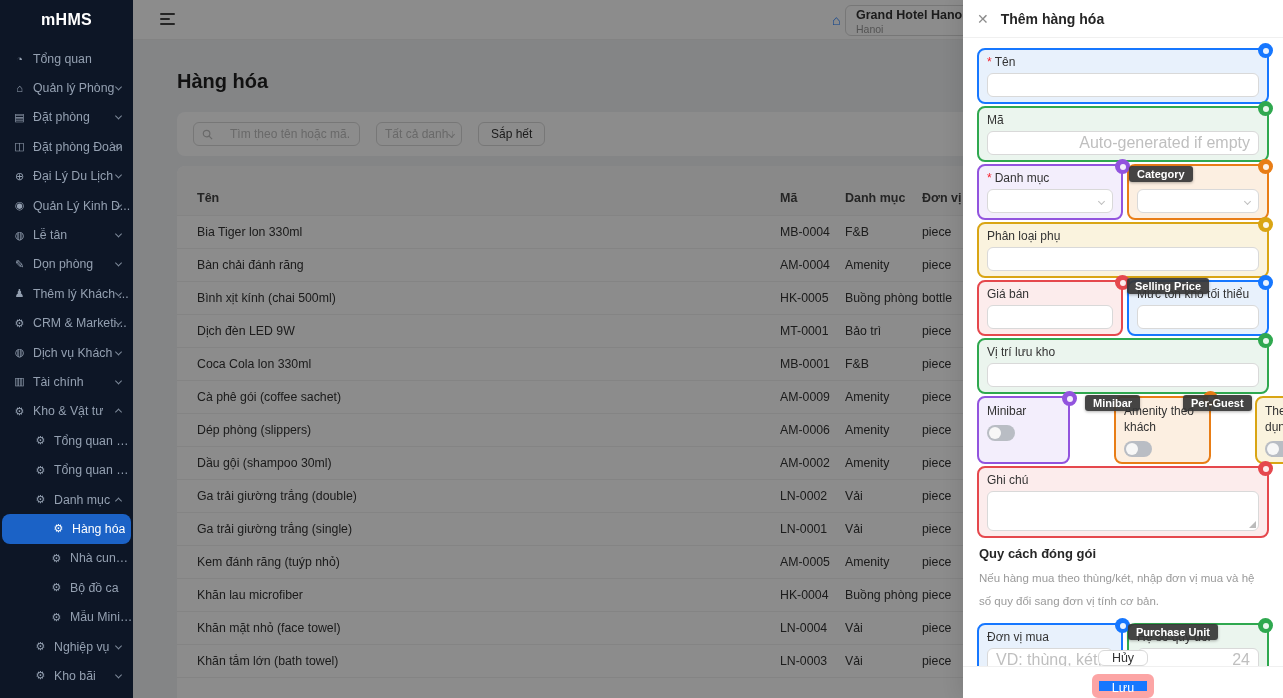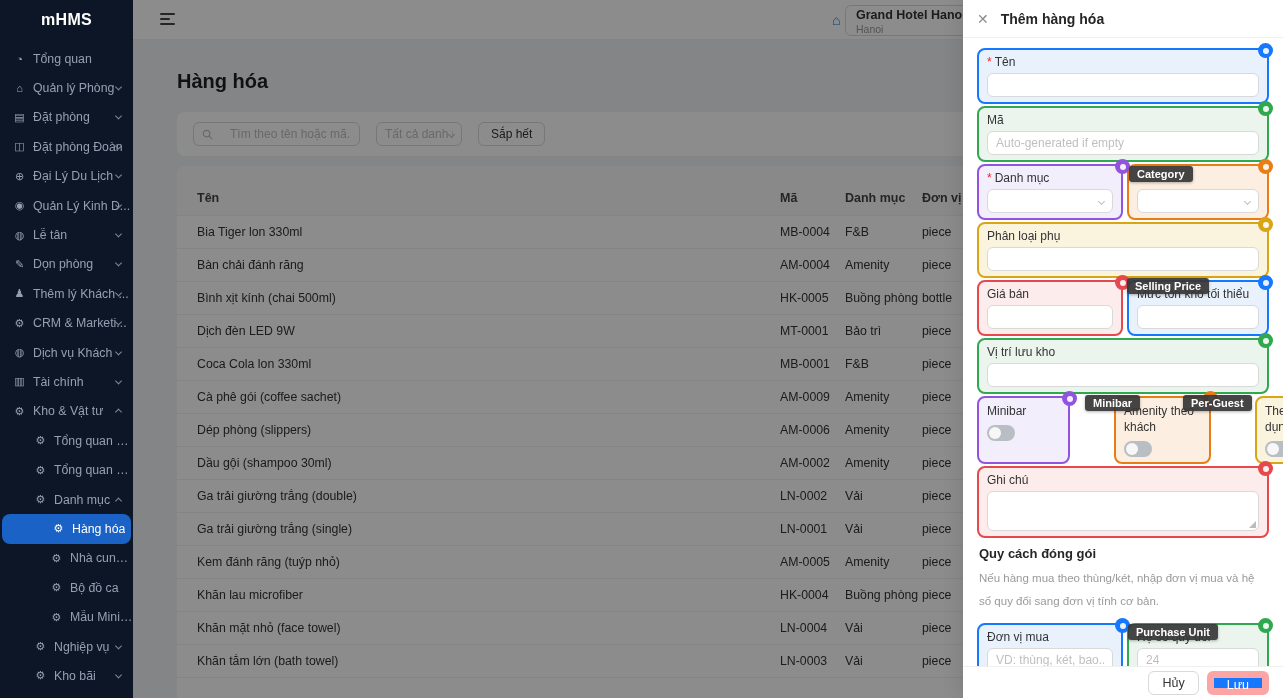--- a/index.html
+++ b/index.html
@@ -54,41 +54,41 @@
 
   
   .mask { position:absolute; left:133px; top:0; width:830px; height:698px; background:rgba(0,0,0,.45); z-index:8; }
 
   
   .drawer { position:absolute; right:0; top:0; width:320px; height:698px; background:#fff; z-index:10; box-shadow:-6px 0 16px rgba(0,0,0,.08); }
   .dhead { height:38px; display:flex; align-items:center; padding:0 14px; border-bottom:1px solid #f0f0f0; gap:12px; }
   .dclose { color:#8c8c8c; font-size:14px; cursor:pointer; line-height:1; }
   .dtitle { font-size:14px; font-weight:bold; color:#262626; }
   .dbody { padding:10px 14px 0 14px; height:628px; overflow:hidden; }
-  .dfoot { position:absolute; bottom:0; left:0; right:0; height:32px; border-top:1px solid #f0f0f0; display:flex; align-items:center; justify-content:flex-end; gap:8px; padding:0 14px; background:#fff; }
+  .dfoot { position:absolute; bottom:0; left:0; right:0; height:32px; border-top:1px solid #f0f0f0; display:flex; align-items:center; justify-content:flex-end; gap:8px; padding:0 14px; background:#fff;flex-direction:column; }
   .btn { height:24px; padding:0 13px; border-radius:6px; font-size:12.5px; cursor:pointer; font-family:inherit; }
   .btn-default { background:#fff; border:1px solid #d9d9d9; color:#333; }
   .btn-primary { background:#1677ff; border:7px solid #fca5a5; color:#fff; }
 
   
   .abox { position:relative; border:2px solid #888; border-radius:8px; padding:5px 8px; margin-bottom:2px; }
   .c-blue   { border-color:var(--bd-blue);   background:var(--bg-blue); }
   .c-green  { border-color:var(--bd-green);  background:var(--bg-green); }
   .c-purple { border-color:var(--bd-purple); background:var(--bg-purple); }
   .c-orange { border-color:var(--bd-orange); background:var(--bg-orange); }
   .c-gold   { border-color:var(--bd-gold);   background:var(--bg-gold); }
   .c-red    { border-color:var(--bd-red);    background:var(--bg-red); }
   .badge { position:absolute; top:-7px; right:-6px; width:15px; height:15px; border-radius:50%; z-index:3; }
   .c-blue .badge{background:var(--bd-blue);} .c-green .badge{background:var(--bd-green);}
   .c-purple .badge{background:var(--bd-purple);} .c-orange .badge{background:var(--bd-orange);}
   .c-gold .badge{background:var(--bd-gold);} .c-red .badge{background:var(--bd-red);}
   .badge::after { content:""; position:absolute; left:4.5px; top:4.5px; width:6px; height:6px; border-radius:50%; background:#fff; opacity:.9; }
   .flabel { font-size:12px; color:#333; height:15px; line-height:15px; white-space:nowrap; overflow:hidden; }
   .req::before { content:"*"; color:#f5222d; margin-right:3px; }
-  .ainput { display:block; width:100%; height:24px; margin-top:3px; border:1px solid #d9d9d9; border-radius:6px; background:#fff; padding:0 8px; font-size:12px; font-family:inherit; color:#333; outline:none; }
+  .ainput { display:block; width:100%; height:24px; margin-top:3px; border:1px solid #d9d9d9; border-radius:6px; background:#fff; padding:0 8px; font-size:16px; font-family:inherit; color:#333; outline:none;text-align:right; }
   .ainput::placeholder { color:#bfbfbf; }
   .aselect { position:relative; height:24px; margin-top:3px; border:1px solid #d9d9d9; border-radius:6px; background:#fff; cursor:pointer; }
   .aselect .sel-chev { position:absolute; right:8px; top:9px; width:5px; height:5px; border-right:1.3px solid #bfbfbf; border-bottom:1.3px solid #bfbfbf; transform:rotate(45deg); }
   .atext { display:block; width:100%; height:40px; margin-top:3px; border:1px solid #d9d9d9; border-radius:6px; background:#fff; resize:none; outline:none; position:relative; }
   .resize-grip { position:absolute; right:11px; bottom:8px; width:0; height:0; border-left:7px solid transparent; border-bottom:7px solid #aaa; opacity:.8; }
   .frow { display:flex; gap:4px; margin-bottom:2px; position:relative; }
   .frow .abox { margin-bottom:0; }
   .w-half { width:146px; flex:0 0 auto; }
   .w-rest { flex:1; }
   .frow .abox.inner-right-badge .badge { right:-9px; }

